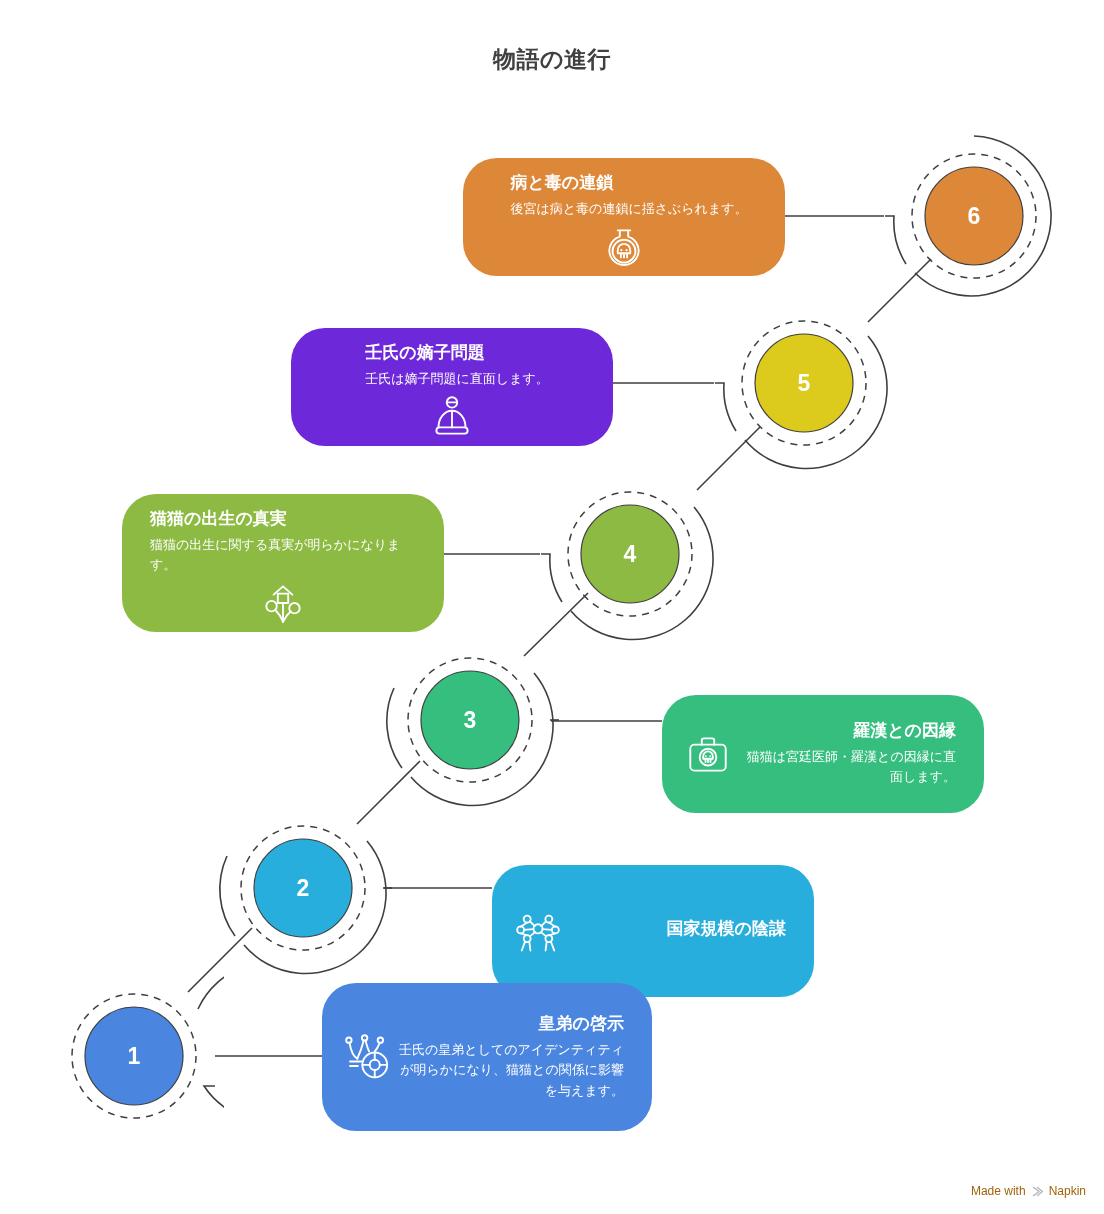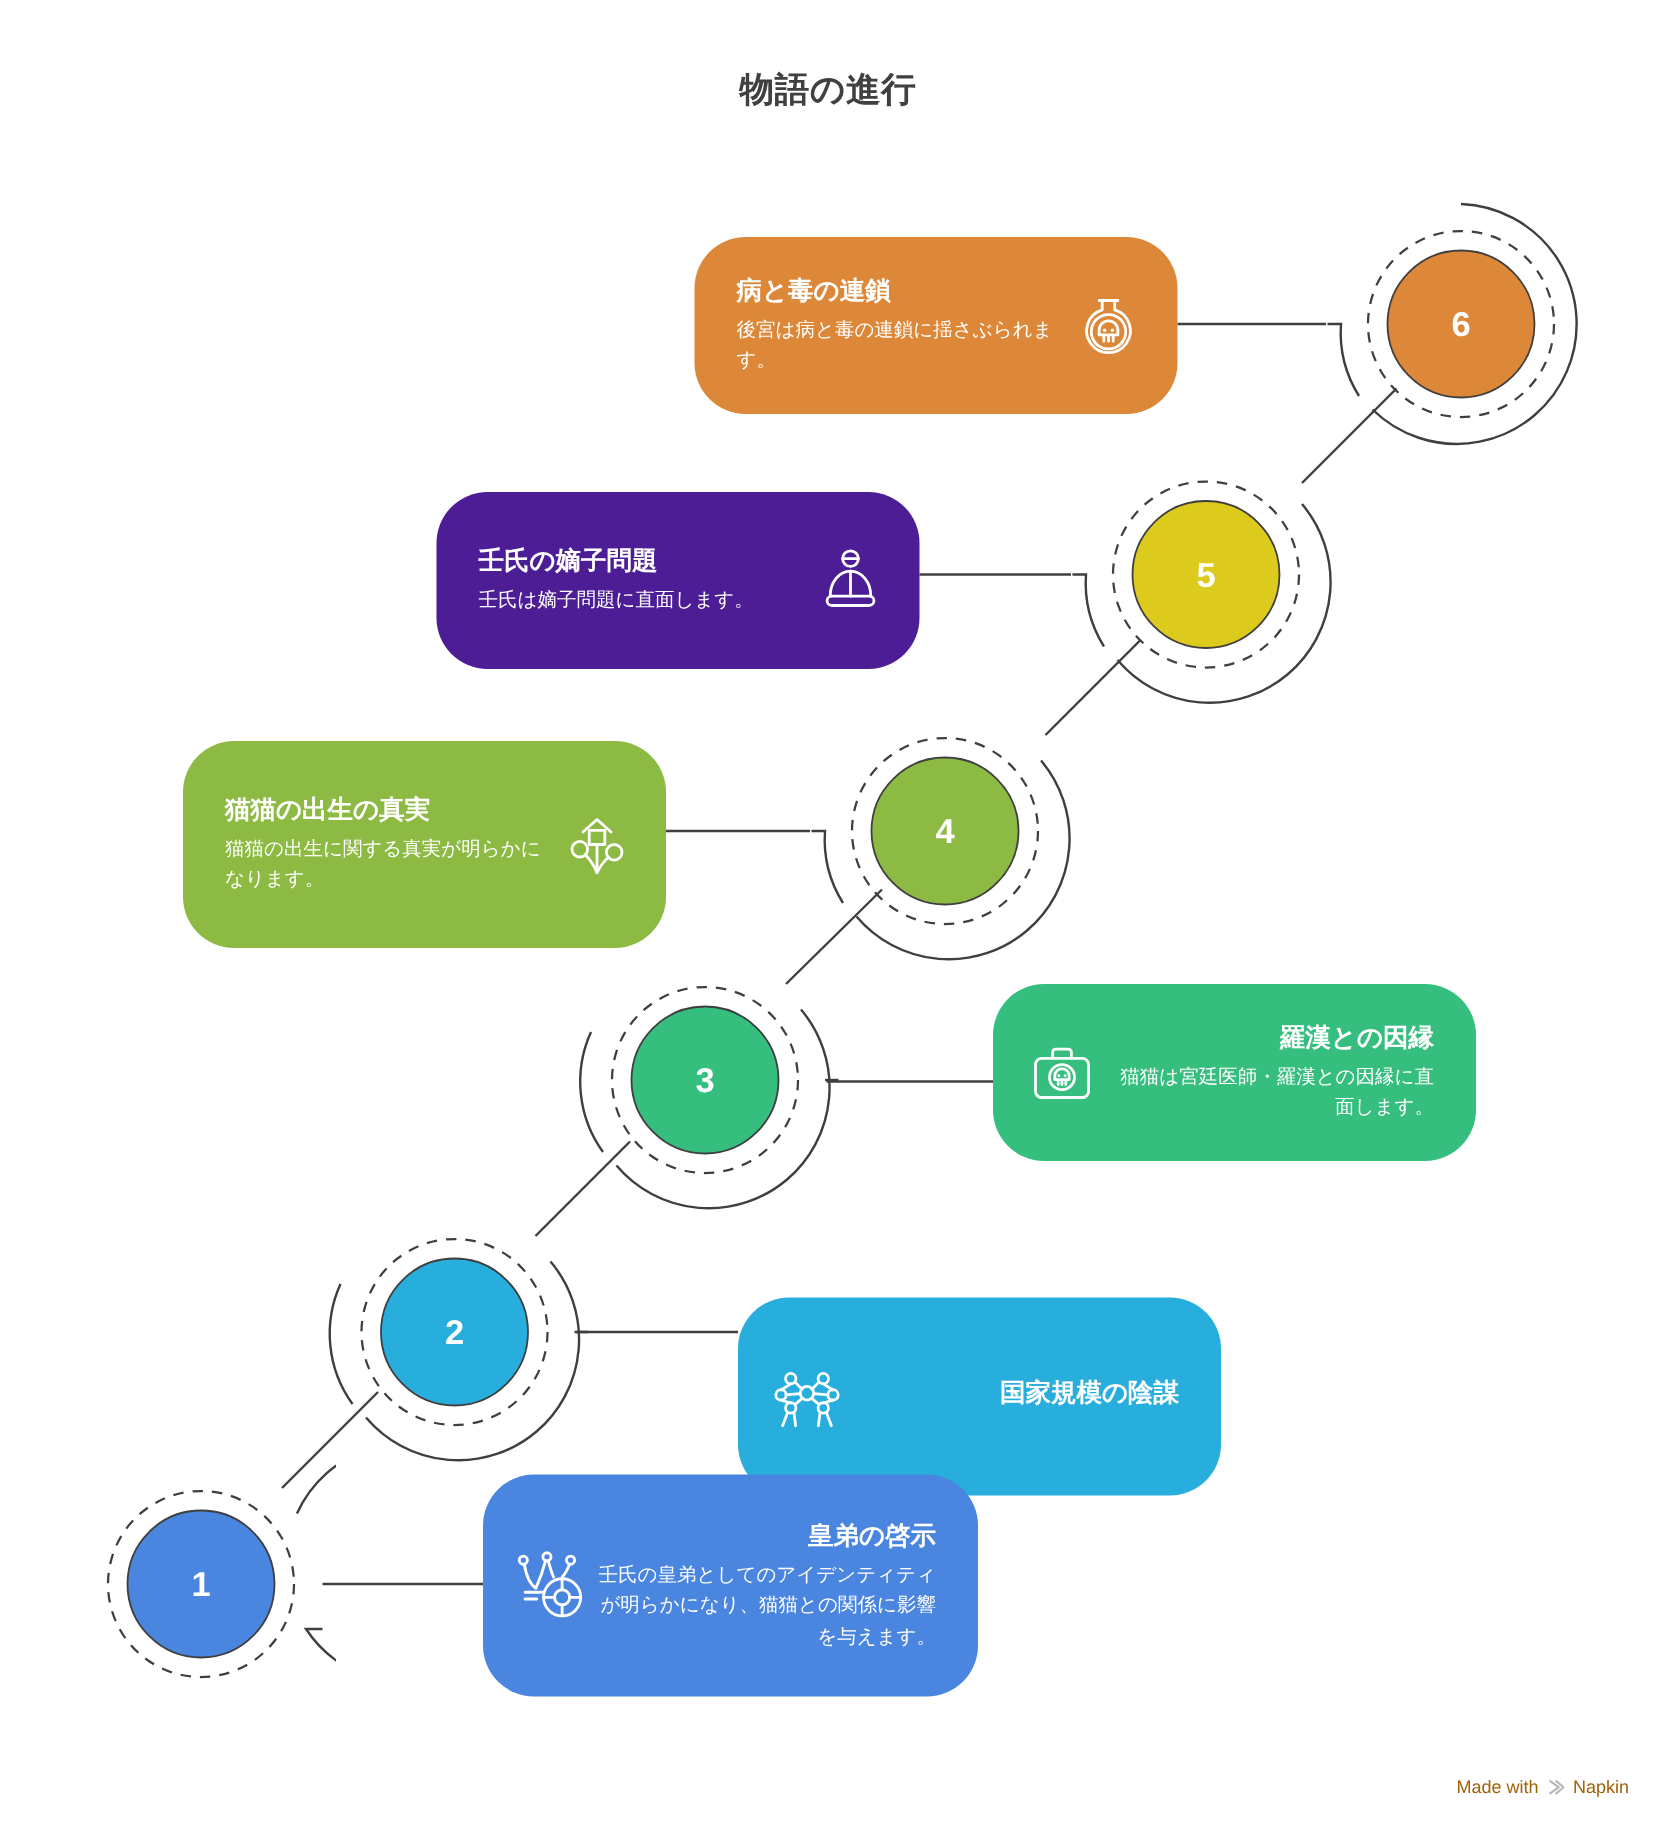--- a/index.html
+++ b/index.html
@@ -83,28 +83,28 @@
   .card .ico {
     flex: 0 0 auto;
     width: 56px;
     height: 56px;
     display: flex;
     align-items: center;
     justify-content: center;
   }
   .card.right-icon .txt { text-align: right; padding-right: 10px; }
   .card.left-icon  .txt { text-align: left; padding-left: 10px; }
-  .card.left-icon  { flex-direction: row; }
+  .card.left-icon  { flex-direction: column; }
   .card.right-icon { flex-direction: row; }
 
   
   #card-6 { left: 463px;  top: 158px; width: 322px; height: 118px; background: #DD8838; }
-  #card-5 { left: 291px;  top: 328px; width: 322px; height: 118px; background: #4c1d95; }
+  #card-5 { left: 291px;  top: 328px; width: 322px; height: 118px; background: #6d28d9; }
   #card-4 { left: 122px;  top: 494px; width: 322px; height: 138px; background: #8CBA43; }
-  #card-3 { left: 662px;  top: 656px; width: 322px; height: 118px; background: #35BE7E; }
+  #card-3 { left: 662px;  top: 695px; width: 322px; height: 118px; background: #35BE7E; }
   #card-2 { left: 492px;  top: 823px; width: 322px; height: 132px; background: #28AEDC; margin-top: 42px; }
   #card-1 { left: 322px;  top: 983px; width: 330px; height: 148px; background: #4A85E0; justify-content: center; }
 
   
   #node-6 { left: 884px; top: 126px; }
   #node-5 { left: 714px; top: 293px; }
   #node-4 { left: 540px; top: 464px; }
   #node-3 { left: 380px; top: 630px; }
   #node-2 { left: 213px; top: 798px; }
   #node-1 { left: 44px;  top: 966px; }

